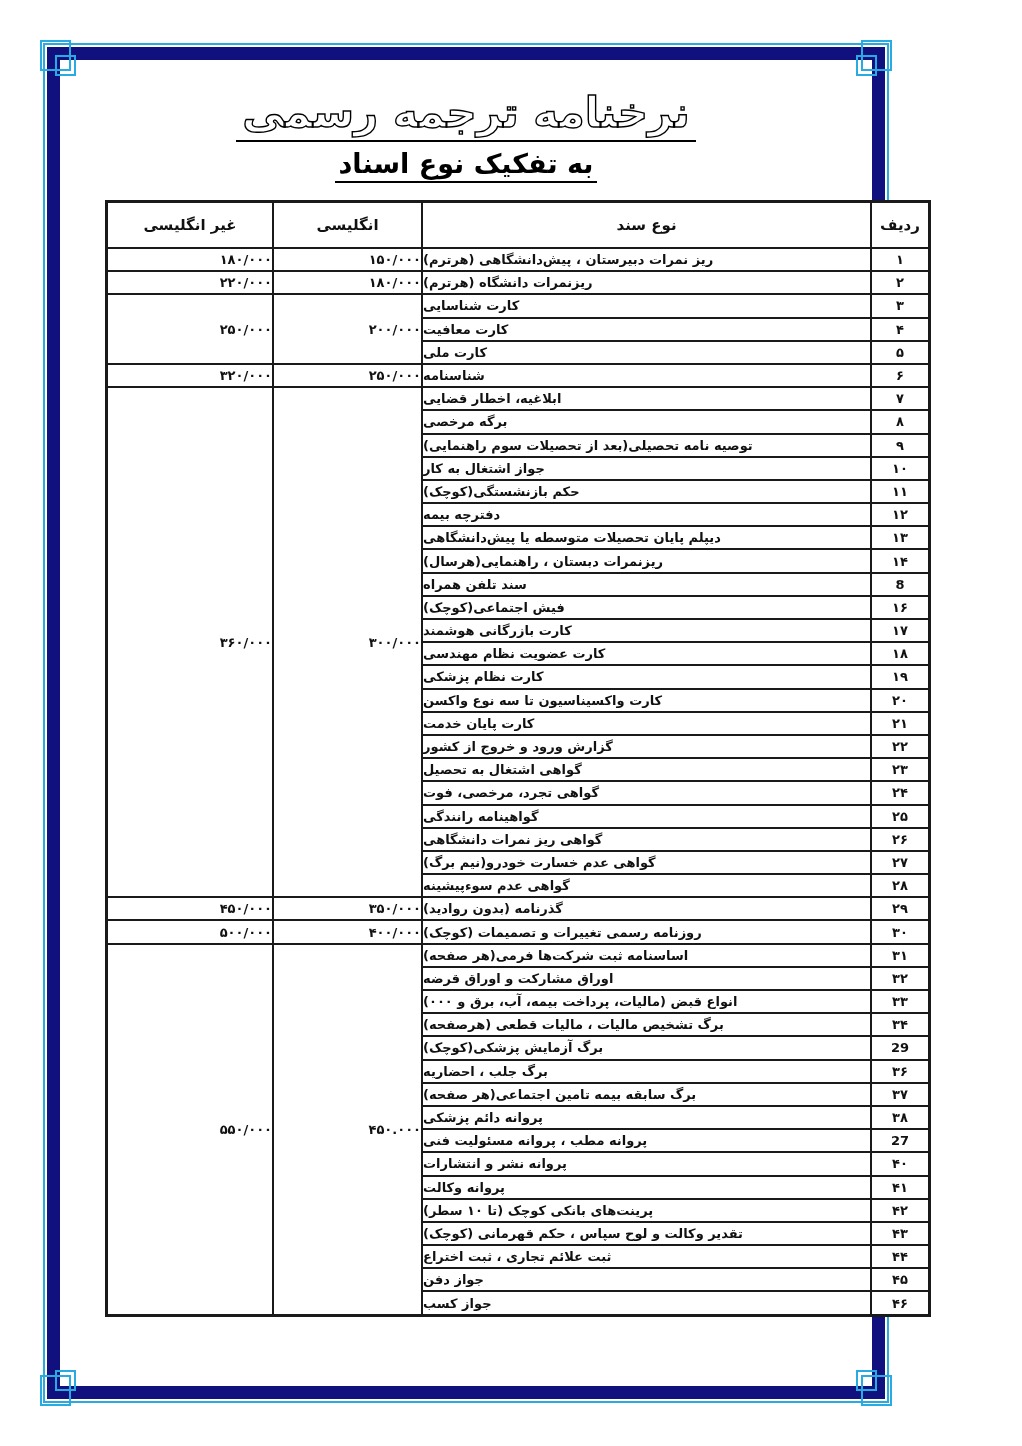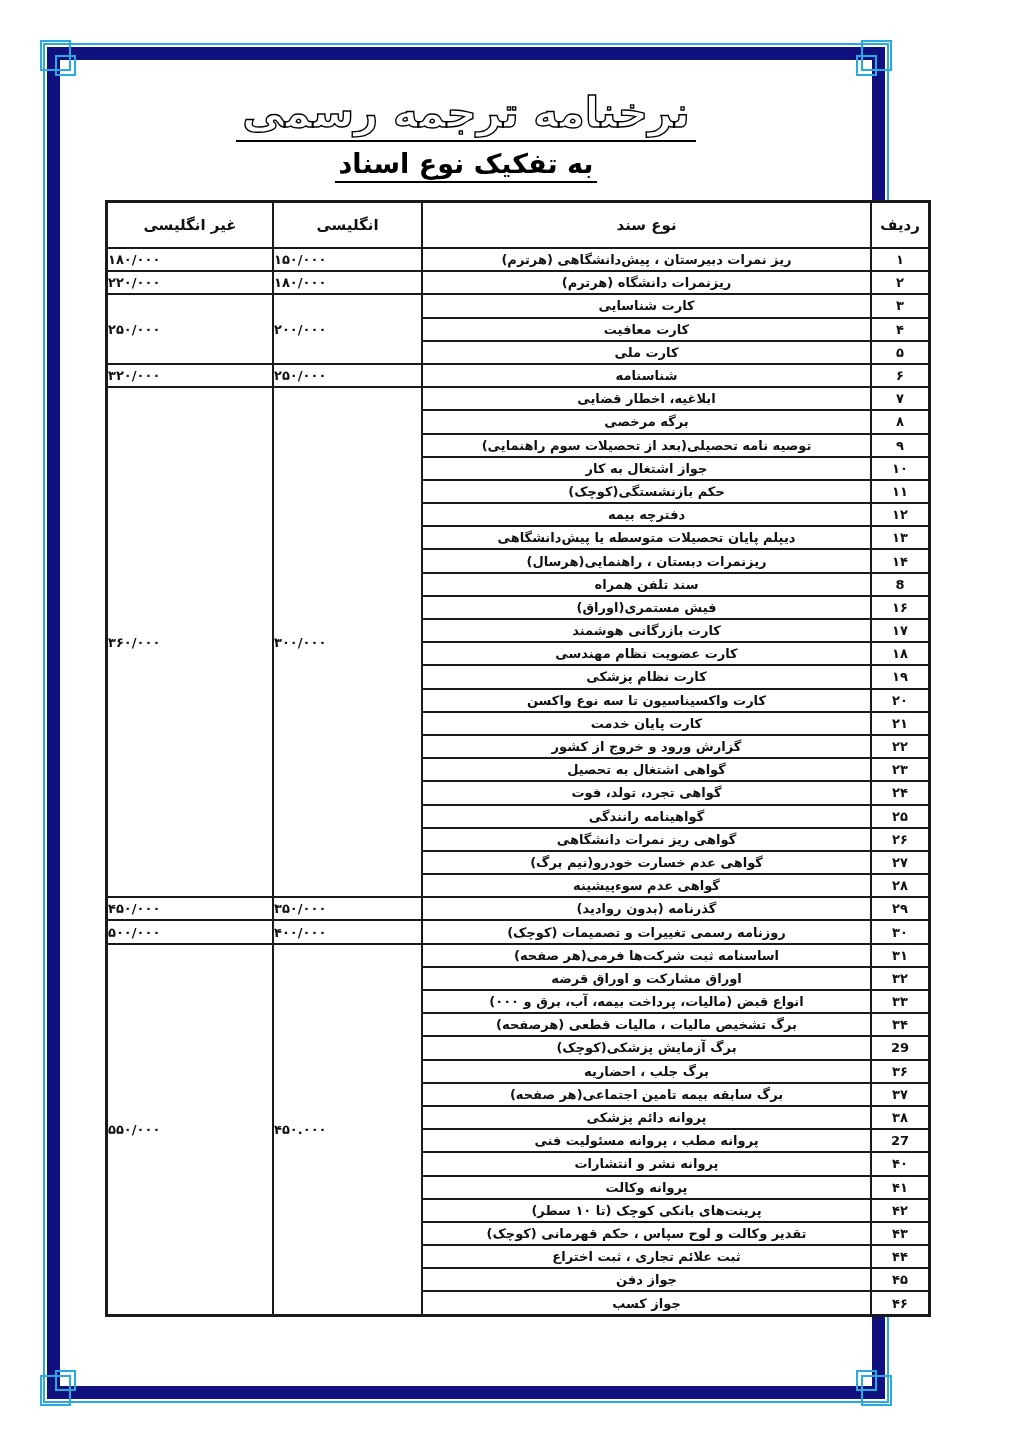--- a/index.html
+++ b/index.html
@@ -30,22 +30,22 @@
 
   
   .table-wrap{position:absolute;left:107px;top:200px;width:824px;z-index:4;direction:rtl;}
   table.price{border-collapse:separate;border-spacing:0;table-layout:fixed;width:824px;
     border:2px solid #1a1a1a;direction:rtl;}
   table.price th, table.price td{border:1px solid #1a1a1a;box-sizing:border-box;
     font-weight:bold;color:#111;background:#fff;overflow:hidden;white-space:nowrap;}
   table.price th{height:46px;font-size:15px;text-align:center;vertical-align:middle;}
   table.price td{height:23.2px;font-size:13px;vertical-align:middle;padding:0;}
   td.c-no{text-align:center;font-size:13px;}
-  td.c-doc{text-align:center;padding-right:7px;}
-  td.c-price{text-align:left;font-size:13.5px;}
+  td.c-doc{text-align:left;padding-right:7px;}
+  td.c-price{text-align:right;font-size:13.5px;}
 </style>
 </head>
 <body>
 
 <div id="page">
 
   <div class="navy-frame"></div>
   <div class="cyan-frame"></div>
   <div class="corner-sq sq-big tl"></div>
   <div class="corner-sq sq-small tl"></div>
@@ -145,21 +145,21 @@
           <tr>
             <td class="c-no">۱۴</td>
             <td class="c-doc">ریزنمرات دبستان ، راهنمایی(هرسال)</td>
           </tr>
           <tr>
             <td class="c-no">8</td>
             <td class="c-doc">سند تلفن همراه</td>
           </tr>
           <tr>
             <td class="c-no">۱۶</td>
-            <td class="c-doc">فیش مستمری(اوراق)</td>
+            <td class="c-doc">فیش اجتماعی(کوچک)</td>
           </tr>
           <tr>
             <td class="c-no">۱۷</td>
             <td class="c-doc">کارت بازرگانی هوشمند</td>
           </tr>
           <tr>
             <td class="c-no">۱۸</td>
             <td class="c-doc">کارت عضویت نظام مهندسی</td>
           </tr>
           <tr>
@@ -177,21 +177,21 @@
           <tr>
             <td class="c-no">۲۲</td>
             <td class="c-doc">گزارش ورود و خروج از کشور</td>
           </tr>
           <tr>
             <td class="c-no">۲۳</td>
             <td class="c-doc">گواهی اشتغال به تحصیل</td>
           </tr>
           <tr>
             <td class="c-no">۲۴</td>
-            <td class="c-doc">گواهی تجرد، تولد، فوت</td>
+            <td class="c-doc">گواهی تجرد، مرخصی، فوت</td>
           </tr>
           <tr>
             <td class="c-no">۲۵</td>
             <td class="c-doc">گواهینامه رانندگی</td>
           </tr>
           <tr>
             <td class="c-no">۲۶</td>
             <td class="c-doc">گواهی ریز نمرات دانشگاهی</td>
           </tr>
           <tr>

